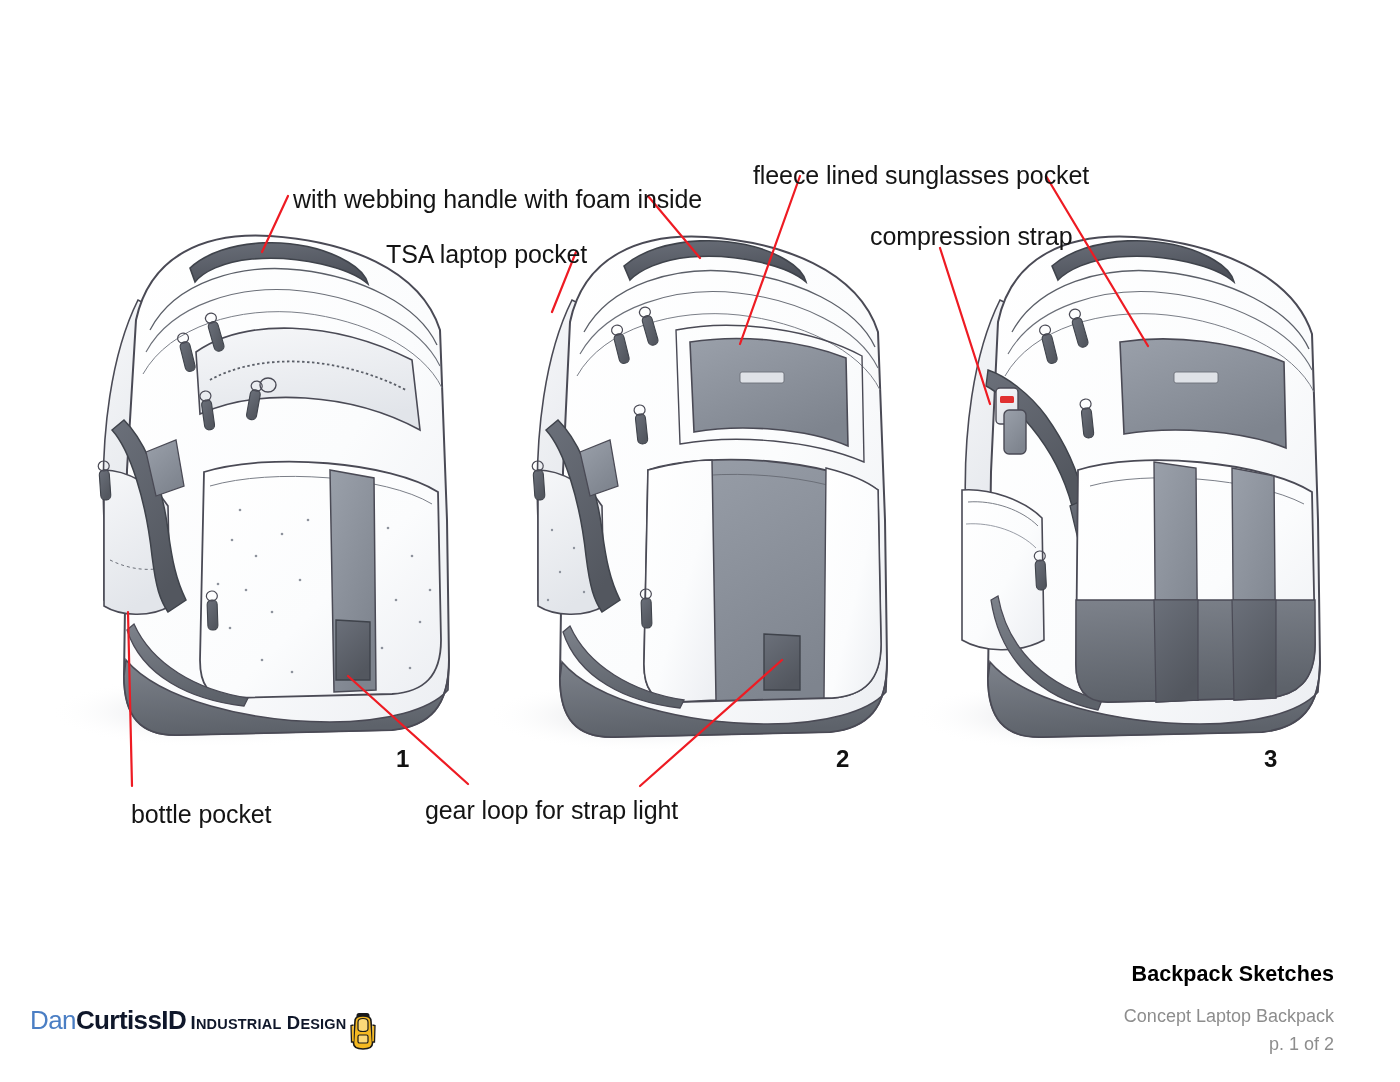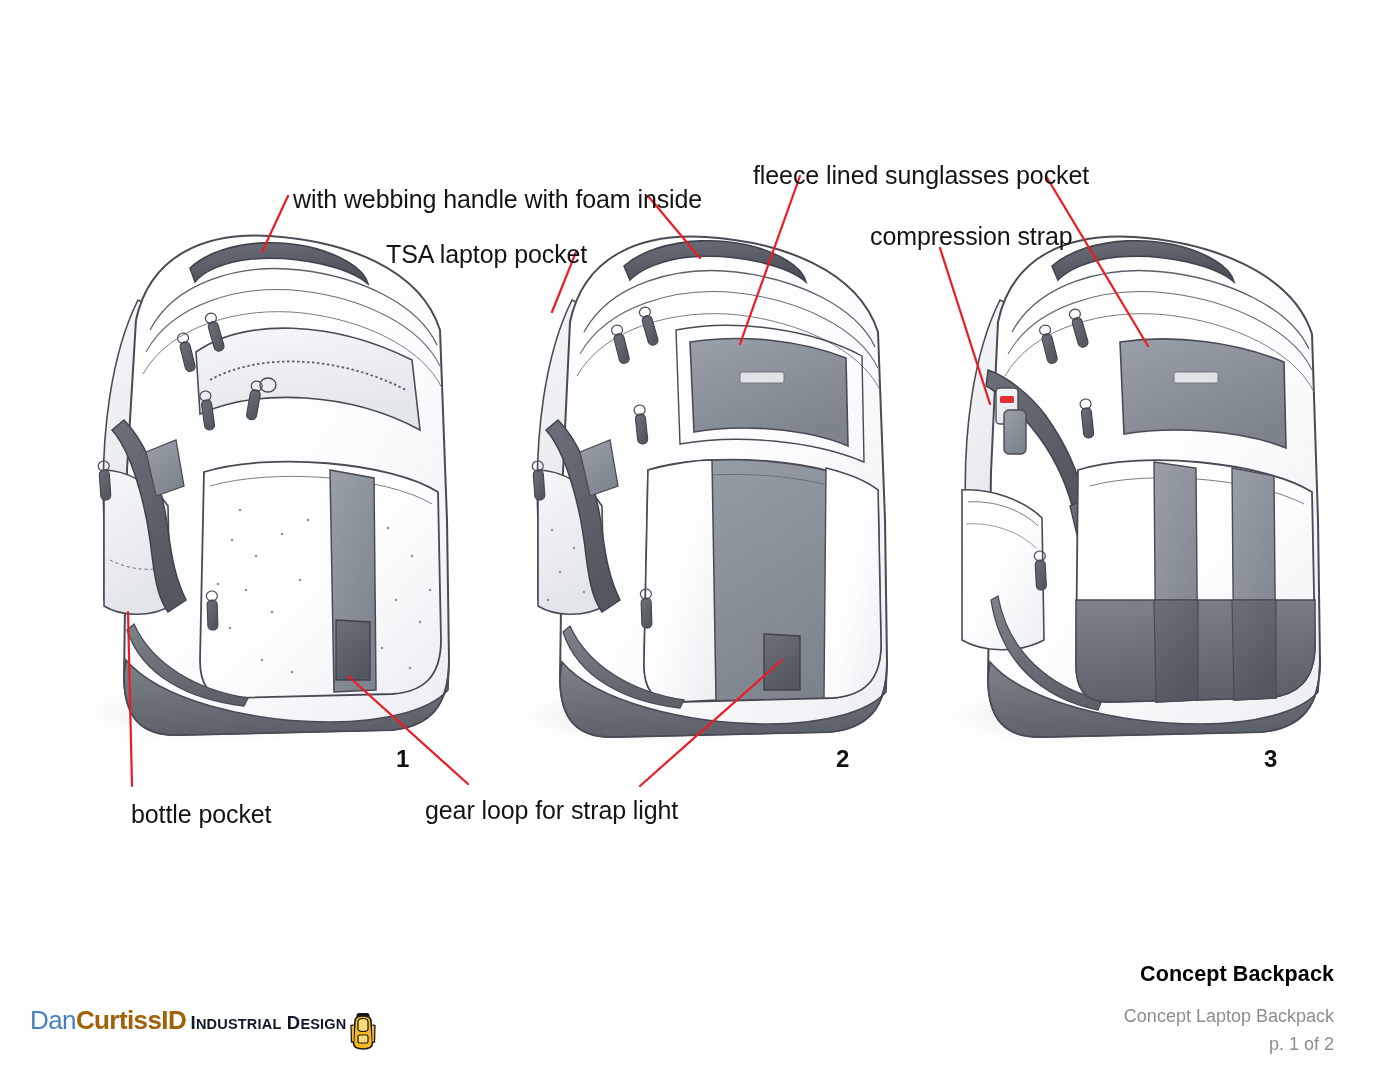--- a/index.html
+++ b/index.html
@@ -77,21 +77,21 @@
   .logo-line1 {
     font-size: 26px;
     letter-spacing: -0.6px;
     white-space: nowrap;
   }
   .logo-dan {
     color: #4a7ec4;
     font-weight: normal;
   }
   .logo-curtiss {
-    color: #a16207;
+    color: #0f172a;
     font-weight: bold;
   }
   .logo-line2 {
     font-size: 18.5px;
     font-weight: bold;
     color: #0f172a;
     letter-spacing: 0.2px;
     margin-top: 2px;
     white-space: nowrap;
   }
@@ -354,21 +354,21 @@
   <div class="anno" style="left:753px; top:161px;">fleece lined sunglasses pocket</div>
   <div class="anno" style="left:870px; top:222px;">compression strap</div>
   <div class="anno" style="left:131px; top:800px;">bottle pocket</div>
   <div class="anno" style="left:425px; top:796px;">gear loop for strap light</div>
 
   <div class="callout-number" style="left:396px; top:745px;">1</div>
   <div class="callout-number" style="left:836px; top:745px;">2</div>
   <div class="callout-number" style="left:1264px; top:745px;">3</div>
 
   <div class="footer-block">
-    <div class="footer-title">Concept Backpack</div>
+    <div class="footer-title">Backpack Sketches</div>
     <div class="footer-sub">Concept Laptop Backpack</div>
     <div class="footer-page">p. 1 of 2</div>
   </div>
 
   <div class="logo-block">
     <span class="logo-text">
       <span class="logo-line1"><span class="logo-dan">Dan</span><span class="logo-curtiss">CurtissID</span></span>
       <span class="logo-line2"><span>I</span><span class="sm">NDUSTRIAL</span><span>&nbsp;</span><span>D</span><span class="sm">ESIGN</span></span>
     </span>
     <span class="logo-mark">

